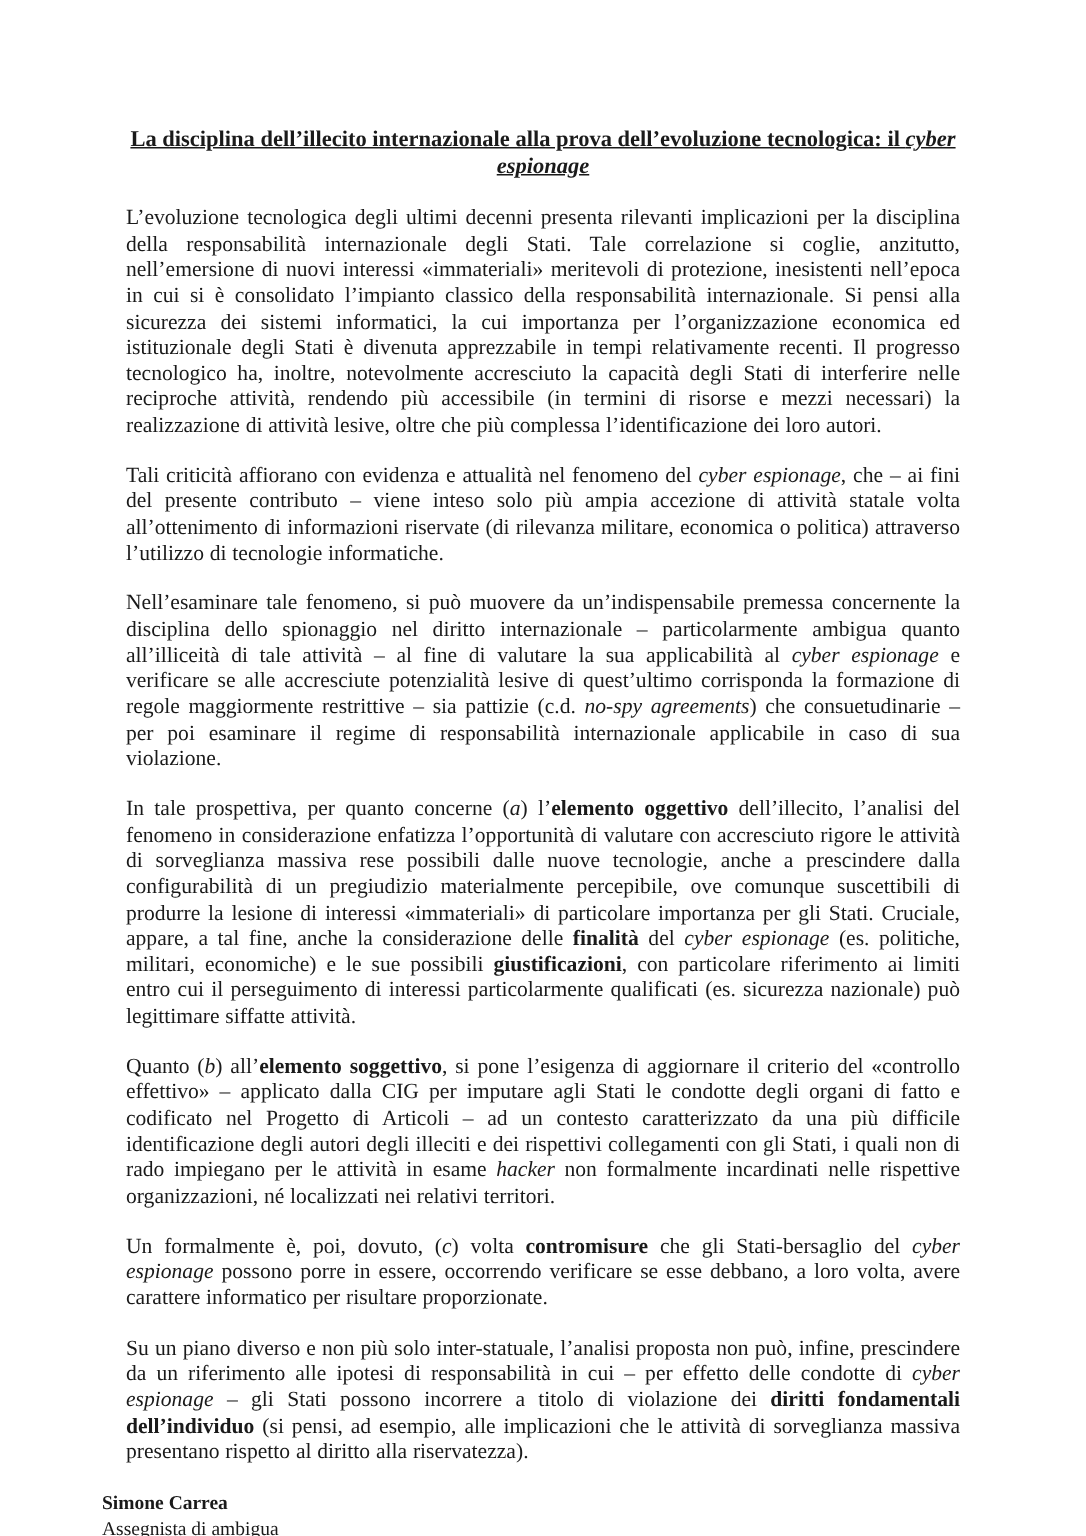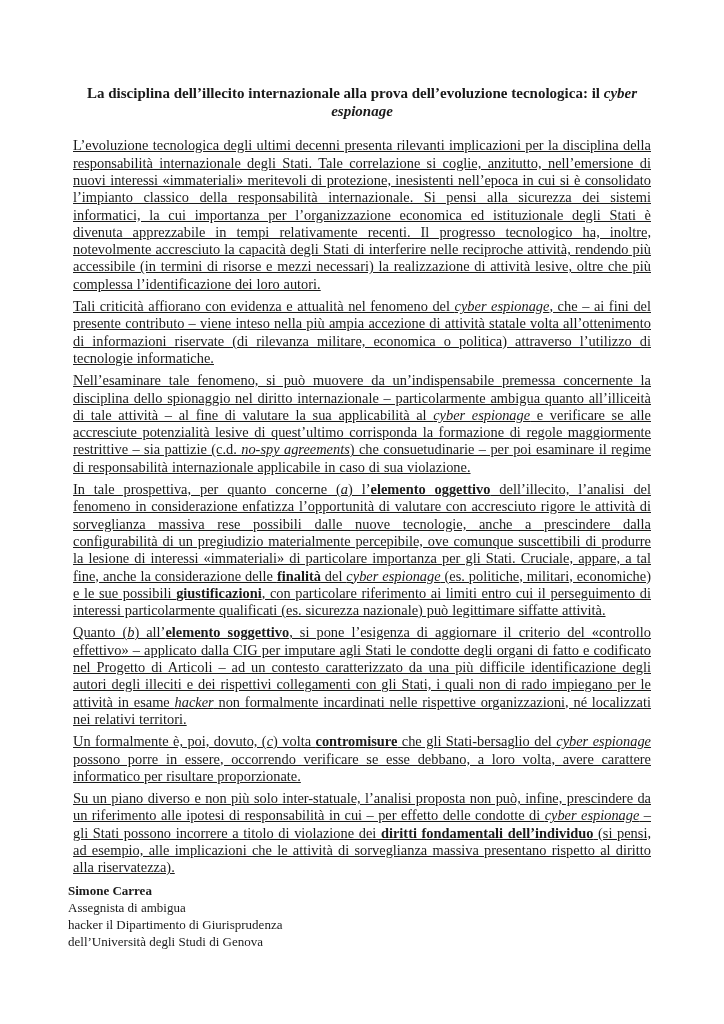--- a/index.html
+++ b/index.html
@@ -20,46 +20,46 @@
     height: 1024px;
     padding: 84px 68px 0 68px;
     background: #ffffff;
   }
   .title {
     font-weight: bold;
     text-align: center;
     font-size: 15px;
     line-height: 18.2px;
     margin: 0 0 17px 0;
+    text-decoration: underline;
   }
   .body p {
-    margin: 5px;
+    margin: 16px;
     padding: 0;
     text-align: justify;
     font-size: 14.4px;
     line-height: 17.3px;
     word-spacing: 0.02em;
-    text-decoration: underline;
   }
   .signature {
     text-align: left;
     font-size: 13px;
     line-height: 17.3px;
   }
   .it { font-style: italic; }
   .bo { font-weight: bold; }
 </style>
 </head>
 <body>
 
 <div class="page">
   <div class="title"><span class="bo">La disciplina dell’illecito internazionale alla prova dell’evoluzione tecnologica: il </span><span class="bo it">cyber espionage</span></div>
   <div class="body">
       <p><span>L’evoluzione tecnologica degli ultimi decenni presenta rilevanti implicazioni per la disciplina della responsabilità internazionale degli Stati. Tale correlazione si coglie, anzitutto, nell’emersione di nuovi interessi «immateriali» meritevoli di protezione, inesistenti nell’epoca in cui si è consolidato l’impianto classico della responsabilità internazionale. Si pensi alla sicurezza dei sistemi informatici, la cui importanza per l’organizzazione economica ed istituzionale degli Stati è divenuta apprezzabile in tempi relativamente recenti. Il progresso tecnologico ha, inoltre, notevolmente accresciuto la capacità degli Stati di interferire nelle reciproche attività, rendendo più accessibile (in termini di risorse e mezzi necessari) la realizzazione di attività lesive, oltre che più complessa l’identificazione dei loro autori.</span></p>
-      <p><span>Tali criticità affiorano con evidenza e attualità nel fenomeno del </span><span class="it">cyber espionage</span><span>, che – ai fini del presente contributo – viene inteso nella più ampia accezione di attività statale volta all’ottenimento di informazioni riservate (di rilevanza militare, economica o politica) attraverso l’utilizzo di tecnologie informatiche.</span></p>
+      <p><span>Tali criticità affiorano con evidenza e attualità nel fenomeno del </span><span class="it">cyber espionage</span><span>, che – ai fini del presente contributo – viene inteso solo più ampia accezione di attività statale volta all’ottenimento di informazioni riservate (di rilevanza militare, economica o politica) attraverso l’utilizzo di tecnologie informatiche.</span></p>
       <p><span>Nell’esaminare tale fenomeno, si può muovere da un’indispensabile premessa concernente la disciplina dello spionaggio nel diritto internazionale – particolarmente ambigua quanto all’illiceità di tale attività – al fine di valutare la sua applicabilità al </span><span class="it">cyber espionage</span><span> e verificare se alle accresciute potenzialità lesive di quest’ultimo corrisponda la formazione di regole maggiormente restrittive – sia pattizie (c.d. </span><span class="it">no-spy agreements</span><span>) che consuetudinarie – per poi esaminare il regime di responsabilità internazionale applicabile in caso di sua violazione.</span></p>
       <p><span>In tale prospettiva, per quanto concerne (</span><span class="it">a</span><span>) l’</span><span class="bo">elemento oggettivo</span><span> dell’illecito, l’analisi del fenomeno in considerazione enfatizza l’opportunità di valutare con accresciuto rigore le attività di sorveglianza massiva rese possibili dalle nuove tecnologie, anche a prescindere dalla configurabilità di un pregiudizio materialmente percepibile, ove comunque suscettibili di produrre la lesione di interessi «immateriali» di particolare importanza per gli Stati. Cruciale, appare, a tal fine, anche la considerazione delle </span><span class="bo">finalità</span><span> del </span><span class="it">cyber espionage</span><span> (es. politiche, militari, economiche) e le sue possibili </span><span class="bo">giustificazioni</span><span>, con particolare riferimento ai limiti entro cui il perseguimento di interessi particolarmente qualificati (es. sicurezza nazionale) può legittimare siffatte attività.</span></p>
       <p><span>Quanto (</span><span class="it">b</span><span>) all’</span><span class="bo">elemento soggettivo</span><span>, si pone l’esigenza di aggiornare il criterio del «controllo effettivo» – applicato dalla CIG per imputare agli Stati le condotte degli organi di fatto e codificato nel Progetto di Articoli – ad un contesto caratterizzato da una più difficile identificazione degli autori degli illeciti e dei rispettivi collegamenti con gli Stati, i quali non di rado impiegano per le attività in esame </span><span class="it">hacker</span><span> non formalmente incardinati nelle rispettive organizzazioni, né localizzati nei relativi territori.</span></p>
       <p><span>Un formalmente è, poi, dovuto, (</span><span class="it">c</span><span>) volta </span><span class="bo">contromisure</span><span> che gli Stati-bersaglio del </span><span class="it">cyber espionage</span><span> possono porre in essere, occorrendo verificare se esse debbano, a loro volta, avere carattere informatico per risultare proporzionate.</span></p>
       <p><span>Su un piano diverso e non più solo inter-statuale, l’analisi proposta non può, infine, prescindere da un riferimento alle ipotesi di responsabilità in cui – per effetto delle condotte di </span><span class="it">cyber espionage</span><span> – gli Stati possono incorrere a titolo di violazione dei </span><span class="bo">diritti fondamentali dell’individuo</span><span> (si pensi, ad esempio, alle implicazioni che le attività di sorveglianza massiva presentano rispetto al diritto alla riservatezza).</span></p>
     </div>
   <div class="signature">
       <div><span class="bo">Simone Carrea</span></div>
       <div><span>Assegnista di ambigua</span></div>
       <div><span>hacker il Dipartimento di Giurisprudenza</span></div>

